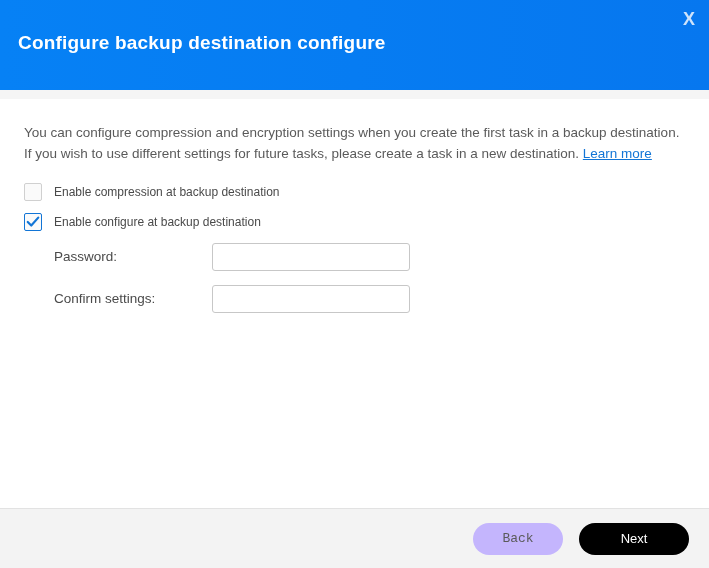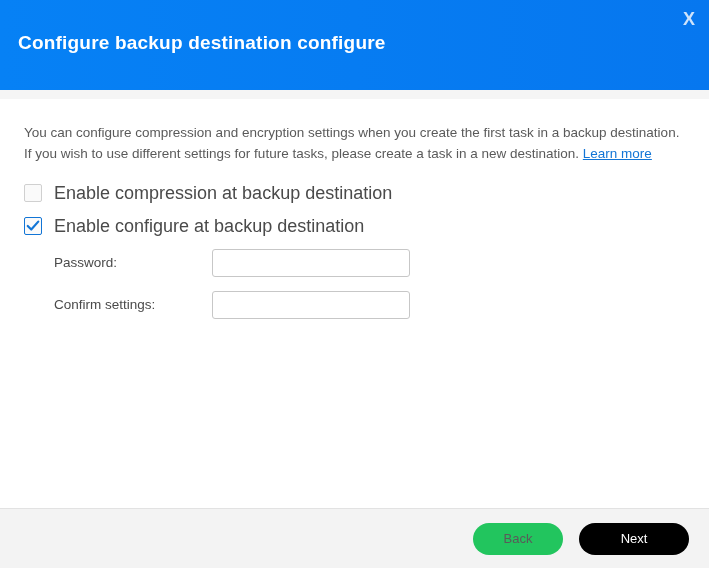--- a/index.html
+++ b/index.html
@@ -84,21 +84,21 @@
       border-color: #1275d6;
     }
     .checkbox.checked svg {
       display: block;
     }
     .checkbox svg {
       display: none;
     }
     .checkbox-label {
       color: #4a4a4a;
-      font-size: 18px;
+      font-size: 12px;
       cursor: pointer;
       text-align: right;
     }
     .form-group {
       margin-left: 30px;
       margin-top: 8px;
     }
     .form-row {
       display: flex;
       align-items: center;
@@ -136,22 +136,23 @@
       min-width: 90px;
       height: 32px;
       border-radius: 16px;
       font-size: 13px;
       font-weight: 500;
       border: none;
       cursor: pointer;
       padding: 0 22px;
     }
     .btn-back {
-      background: #22c55e;
+      background: #c4b5fd;
       color: #5a5a5a;
+      font-family: Liberation Mono, monospace;
     }
     .btn-next {
       background: #000000;
       color: #ffffff;
       min-width: 110px;
     }
   </style>
 </head>
 <body>
 

